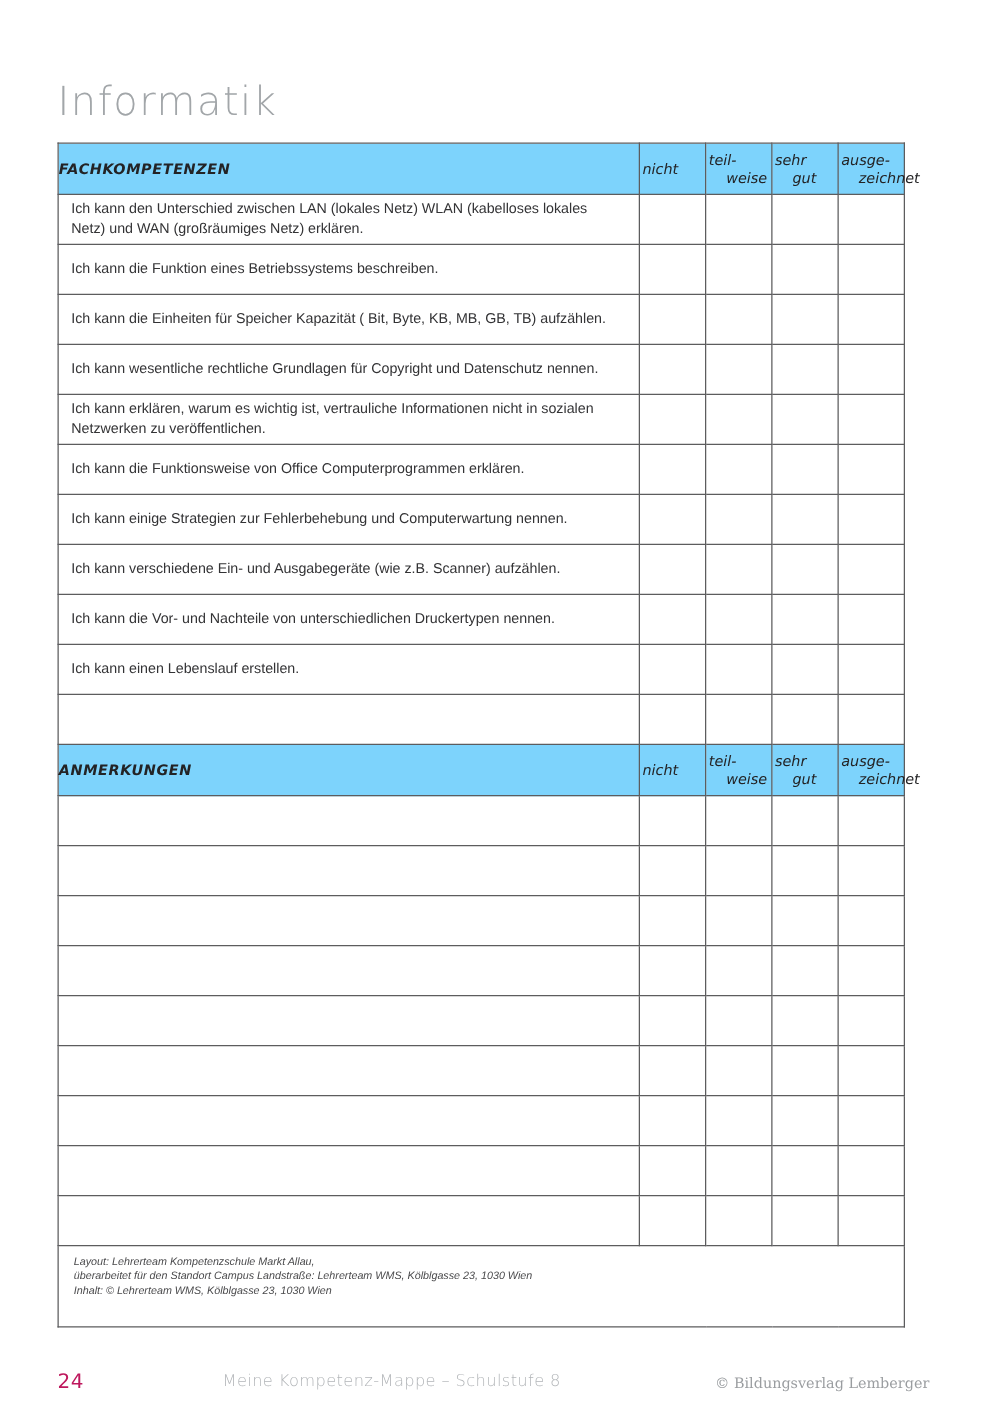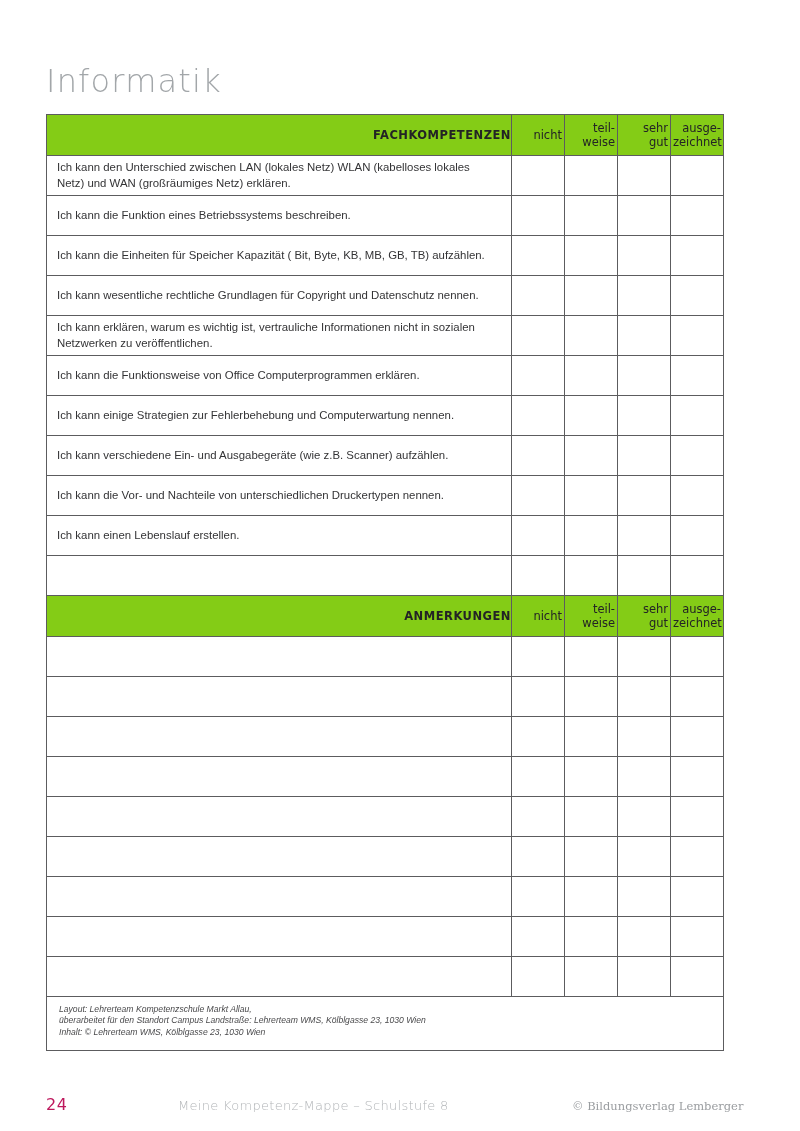--- a/index.html
+++ b/index.html
@@ -48,37 +48,38 @@
   .sheet td, .sheet th {
     border: 1px solid #5c5c5e;
     padding: 0;
     vertical-align: middle;
   }
 
   col.c-task  { width: 465px; }
   col.c-lvl   { width: 53px; }
 
   .hdr-row td {
-    background: #84cc16;
+    background: #7dd3fc;
     height: 41px;
-    text-align: right;
+    text-align: left;
     font-size: 11.5px;
     font-weight: bold;
     letter-spacing: 0.5px;
     color: #232325;
     font-family: "DejaVu Sans", sans-serif;
+    font-style: italic;
   }
   .hdr-row td.lvl {
     font-weight: normal;
     font-size: 11.5px;
     letter-spacing: 0;
     line-height: 14px;
     padding: 0 2px;
   }
-  .hdr-row td.lvl .l2 { display: block; }
+  .hdr-row td.lvl .l2 { display: block; margin-left: 14px; }
 
   .task-row td {
     height: 40px;
   }
   .task-row td.task {
     padding: 4px 17px 4px 10px;
     font-size: 11.4px;
     line-height: 15.5px;
     color: #333335;
     text-align: left;
@@ -86,21 +87,21 @@
   .task-row td.box { background: #ffffff; }
 
   .blank-row td { height: 40px; }
 
   .note-row td {
     height: 40px;
   }
 
   
   .footnote td {
-    padding: 7px 10px 12px 12px;
+    padding: 7px 10px 23px 12px;
     font-size: 8.6px;
     line-height: 11.4px;
     font-style: italic;
     color: #4a4a4c;
     text-align: left;
     height: auto;
   }
   .footnote .fn-line { display: block; white-space: nowrap; }
 
   

